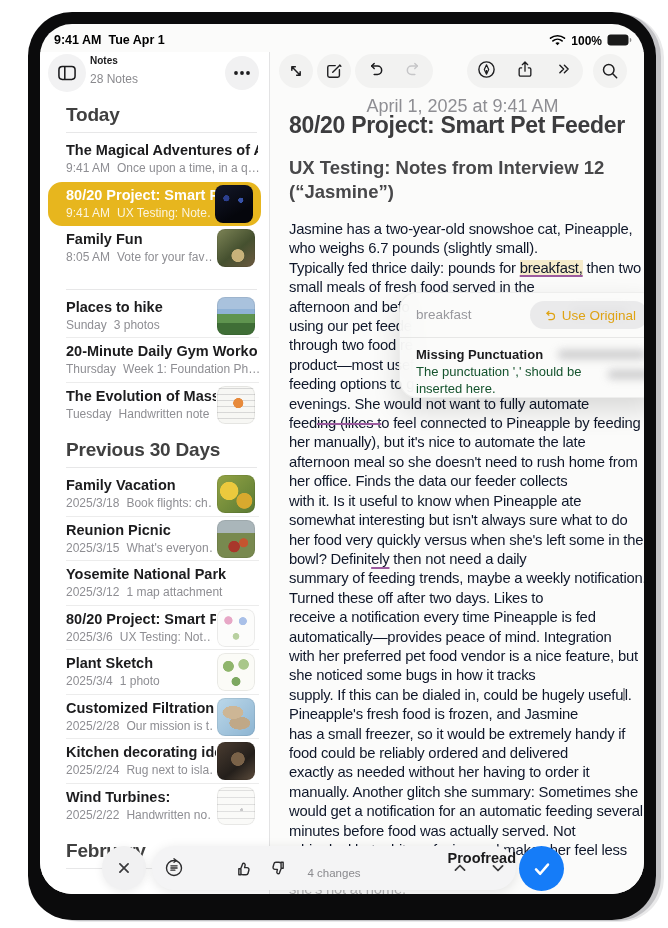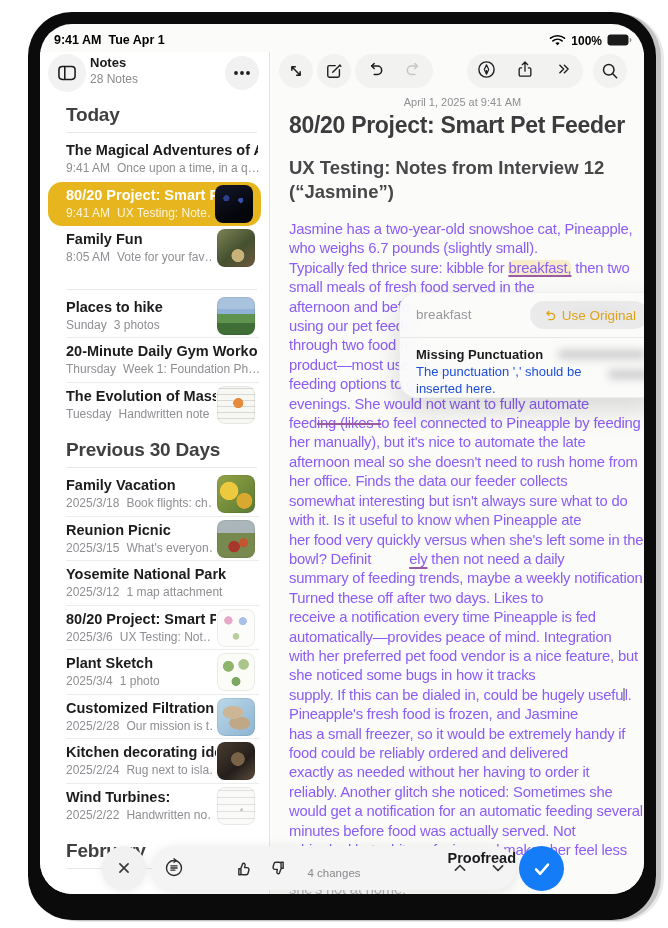--- a/index.html
+++ b/index.html
@@ -18,21 +18,21 @@
   .st-left .st-date{font-weight:600;margin-left:7px;}
   .st-right{position:absolute;right:12px;top:8px;display:flex;align-items:center;gap:5px;}
   .st-batt-label{font-size:12px;font-weight:600;color:#000;}
 
   
   .sidebar{position:absolute;left:0;top:28px;bottom:0;width:230px;background:#fff;
            border-right:1px solid #e3e3e4;overflow:hidden;z-index:2;}
   .sb-header{position:relative;height:40px;}
   .sb-toggle{position:absolute;left:8px;top:2px;width:38px;height:38px;border-radius:50%;
              background:#f2f2f3;display:flex;align-items:center;justify-content:center;}
-  .sb-ttl{position:absolute;left:50px;top:3px;font-size:13px;font-weight:700;color:#1b1b1d;}
+  .sb-ttl{position:absolute;left:50px;top:3px;font-size:10px;font-weight:700;color:#1b1b1d;}
   .sb-sub-ttl{position:absolute;left:50px;top:20px;font-size:12px;color:#8a8a8e;}
   .sb-more{position:absolute;right:10px;top:4px;width:34px;height:34px;border-radius:50%;
            background:#f1f1f2;display:flex;align-items:center;justify-content:center;}
 
   .sb-sec{margin-top:8px;padding:4px 12px 4px 26px;}
   .sb-sec-title{font-size:19px;font-weight:700;color:#404040;letter-spacing:-.2px;}
   .sb-sec-line{height:1px;background:#e7e7e8;margin-top:6px;}
   .sb-row{position:relative;height:44.5px;padding:5px 10px 0 26px;}
   .sb-row.sel{background:var(--accent-yellow);border-radius:14px;margin:0 8px;padding-left:18px;height:44.5px;}
   .sb-title{font-size:14.5px;font-weight:600;color:#1c1c1e;white-space:nowrap;overflow:hidden;max-width:192px;}
@@ -75,46 +75,46 @@
           linear-gradient(140deg,#4a3c31,#241f1b 60%,#5c4c3c);}
   .t-turbine{background:radial-gradient(circle at 65% 60%,rgba(150,150,155,.5) 0 4%,transparent 5%),
           repeating-linear-gradient(0deg,transparent 0 6px,rgba(130,130,135,.22) 6px 7px),#fafaf8;}
 
   
   .editor{position:absolute;left:231px;top:28px;right:0;bottom:0;overflow:hidden;background:#fbfbfa;}
   .tb-circle{position:absolute;top:2px;width:34px;height:34px;border-radius:17px;background:#f2f2f1;
              display:flex;align-items:center;justify-content:center;}
   .tb-pill{position:absolute;top:2px;height:34px;border-radius:17px;background:#f2f2f1;
            display:flex;align-items:center;justify-content:space-around;}
-  .ed-date{position:absolute;left:16px;right:6px;top:44px;text-align:center;font-size:11px;color:#8e8e93;}
+  .ed-date{position:absolute;left:16px;right:6px;top:44px;text-align:center;font-size:18px;color:#8e8e93;}
   .ed-title{position:absolute;left:18px;top:60px;font-size:23px;font-weight:700;color:#3c3c3e;
             letter-spacing:-.3px;white-space:nowrap;text-align:right;}
   .ed-heading{position:absolute;left:18px;top:104px;font-size:18.5px;font-weight:700;color:#48484a;line-height:24px;}
   .ed-heading span{display:block;}
   .note-body{position:absolute;left:18px;top:168px;width:372px;z-index:1;}
-  .bline{font-size:14.8px;line-height:19.4px;color:#8b5cf6;letter-spacing:-.2px;white-space:nowrap;}
+  .bline{font-size:14.8px;line-height:19.4px;color:#0f172a;letter-spacing:-.2px;white-space:nowrap;}
   .bline.faded{color:rgba(75,75,78,.4);}
   .m-hl{background:var(--highlight-yellow);text-decoration:underline;
-        text-decoration-color:var(--mark-purple);text-decoration-thickness:1.5px;text-underline-offset:2px;border-radius:6px;}
+        text-decoration-color:var(--mark-purple);text-decoration-thickness:1.5px;text-underline-offset:2px;}
   .m-strike{text-decoration:line-through;text-decoration-color:var(--mark-purple);text-decoration-thickness:1.5px;}
   .m-ul{text-decoration:underline;text-decoration-color:var(--mark-purple);
-        text-decoration-thickness:1.5px;text-underline-offset:3px;margin-left:38px;}
+        text-decoration-thickness:1.5px;text-underline-offset:3px;}
   .m-cursor{display:inline-block;width:1.5px;height:13px;background:#a0a0a3;vertical-align:-1px;}
 
   
   .popover{position:absolute;left:128px;top:240px;width:260px;height:106px;border-radius:18px;
            background:rgba(251,251,250,.9);border:.5px solid rgba(0,0,0,.05);
            box-shadow:0 12px 28px rgba(0,0,0,.14);backdrop-filter:blur(12px);z-index:20;}
   .pp-orig{position:absolute;left:16px;top:14px;font-size:13.5px;color:#98989d;}
   .pp-action{position:absolute;right:10px;top:8px;height:28px;border-radius:14px;
              background:rgba(232,232,233,.85);display:flex;align-items:center;gap:5px;padding:0 12px;}
   .pp-action-label{font-size:13.5px;font-weight:500;color:var(--action-gold);}
   .pp-div{position:absolute;left:0;right:0;top:44px;height:1px;background:rgba(0,0,0,.08);}
   .pp-title{position:absolute;left:16px;top:54px;font-size:13px;font-weight:700;color:#1c1c1e;}
-  .pp-desc{position:absolute;left:16px;top:71px;width:205px;font-size:13px;color:#1d4ed8;line-height:16.5px;}
+  .pp-desc{position:absolute;left:16px;top:71px;width:205px;font-size:13px;color:#14532d;line-height:16.5px;}
   .pp-smudge{position:absolute;height:9px;border-radius:4px;background:rgba(130,130,136,.4);filter:blur(4px);}
 
   
   .pf-x{position:absolute;left:62px;top:822px;width:44px;height:44px;border-radius:50%;background:#f1f1f2;
         box-shadow:0 2px 8px rgba(0,0,0,.08);display:flex;align-items:center;justify-content:center;z-index:30;}
   .pf-pill{position:absolute;left:112px;top:822px;width:364px;height:44px;border-radius:22px;background:#f4f4f5;
            box-shadow:0 2px 12px rgba(0,0,0,.10);z-index:30;}
   .pf-ico{position:absolute;top:10px;width:24px;height:24px;display:flex;align-items:center;justify-content:center;}
   .pf-center{position:absolute;left:0;right:0;top:4px;text-align:center;}
   .pf-title{font-size:14.5px;font-weight:700;color:#1b1b1d;text-align:right;}
@@ -324,48 +324,48 @@
       <div class="ed-date">April 1, 2025 at 9:41 AM</div>
       <div class="ed-title">80/20 Project: Smart Pet Feeder</div>
       <div class="ed-heading">
         <span>UX Testing: Notes from Interview 12</span>
         <span>(“Jasmine”)</span>
       </div>
 
       <div id="note-body" class="note-body">
             <div class="bline"><span>Jasmine has a two-year-old snowshoe cat, Pineapple,</span></div>
             <div class="bline"><span>who weighs 6.7 pounds (slightly small).</span></div>
-            <div class="bline"><span>Typically fed thrice sure: kibble for </span><span class="m-hl">breakfast,</span><span> then two</span></div>
+            <div class="bline"><span>Typically fed thrice daily: pounds for </span><span class="m-hl">breakfast,</span><span> then two</span></div>
             <div class="bline"><span>small meals of fresh food served in the</span></div>
             <div class="bline"><span>afternoon and befo</span></div>
             <div class="bline"><span>using our pet feede</span></div>
             <div class="bline"><span>through two food re</span></div>
             <div class="bline"><span>product—most usef</span></div>
             <div class="bline"><span>feeding options to g</span></div>
             <div class="bline"><span>evenings. She would not want to fully automate</span></div>
             <div class="bline"><span>feed</span><span class="m-strike">ing (likes t</span><span>o feel connected to Pineapple by feeding</span></div>
             <div class="bline"><span>her manually), but it's nice to automate the late</span></div>
             <div class="bline"><span>afternoon meal so she doesn't need to rush home from</span></div>
             <div class="bline"><span>her office. Finds the data our feeder collects</span></div>
+            <div class="bline"><span>with it. Is it useful to know when Pineapple ate</span></div>
             <div class="bline"><span>somewhat interesting but isn't always sure what to do</span></div>
-            <div class="bline"><span>with it. Is it useful to know when Pineapple ate</span></div>
             <div class="bline"><span>her food very quickly versus when she's left some in the</span></div>
             <div class="bline"><span>bowl? Definit</span><span class="m-ul">ely</span><span> then not need a daily</span></div>
             <div class="bline"><span>summary of feeding trends, maybe a weekly notification.</span></div>
             <div class="bline"><span>Turned these off after two days. Likes to</span></div>
             <div class="bline"><span>receive a notification every time Pineapple is fed</span></div>
             <div class="bline"><span>automatically—provides peace of mind. Integration</span></div>
             <div class="bline"><span>with her preferred pet food vendor is a nice feature, but</span></div>
             <div class="bline"><span>she noticed some bugs in how it tracks</span></div>
             <div class="bline"><span>supply. If this can be dialed in, could be hugely usefu</span><span class="m-cursor"></span><span>l.</span></div>
             <div class="bline"><span>Pineapple's fresh food is frozen, and Jasmine</span></div>
             <div class="bline"><span>has a small freezer, so it would be extremely handy if</span></div>
             <div class="bline"><span>food could be reliably ordered and delivered</span></div>
             <div class="bline"><span>exactly as needed without her having to order it</span></div>
-            <div class="bline"><span>reliably. Another glitch she noticed: Sometimes she</span></div>
+            <div class="bline"><span>manually. Another glitch she summary: Sometimes she</span></div>
             <div class="bline"><span>would get a notification for an automatic feeding several</span></div>
             <div class="bline"><span>minutes before food was actually served. Not</span></div>
             <div class="bline"><span>a big deal but a bit confusing and makes her feel less</span></div>
             <div class="bline" style="margin-left: 258px;"><span>ly</span></div>
             <div class="bline faded"><span>she's not at home.</span></div>
           </div>
 
       <div class="popover">
         <div class="pp-smudge" style="left:172px;top:15px;width:55px"></div>
         <div class="pp-smudge" style="left:158px;top:57px;width:88px"></div>

